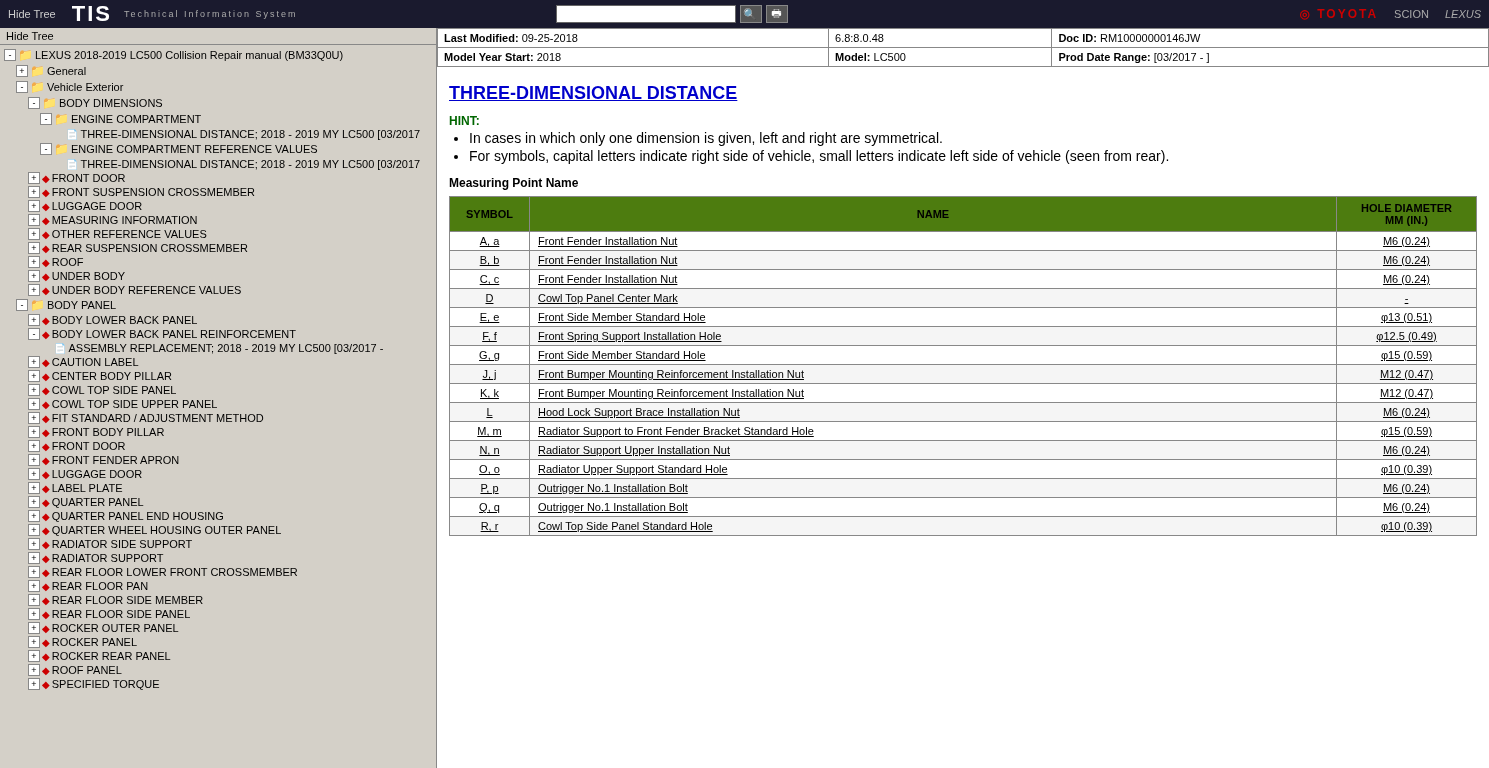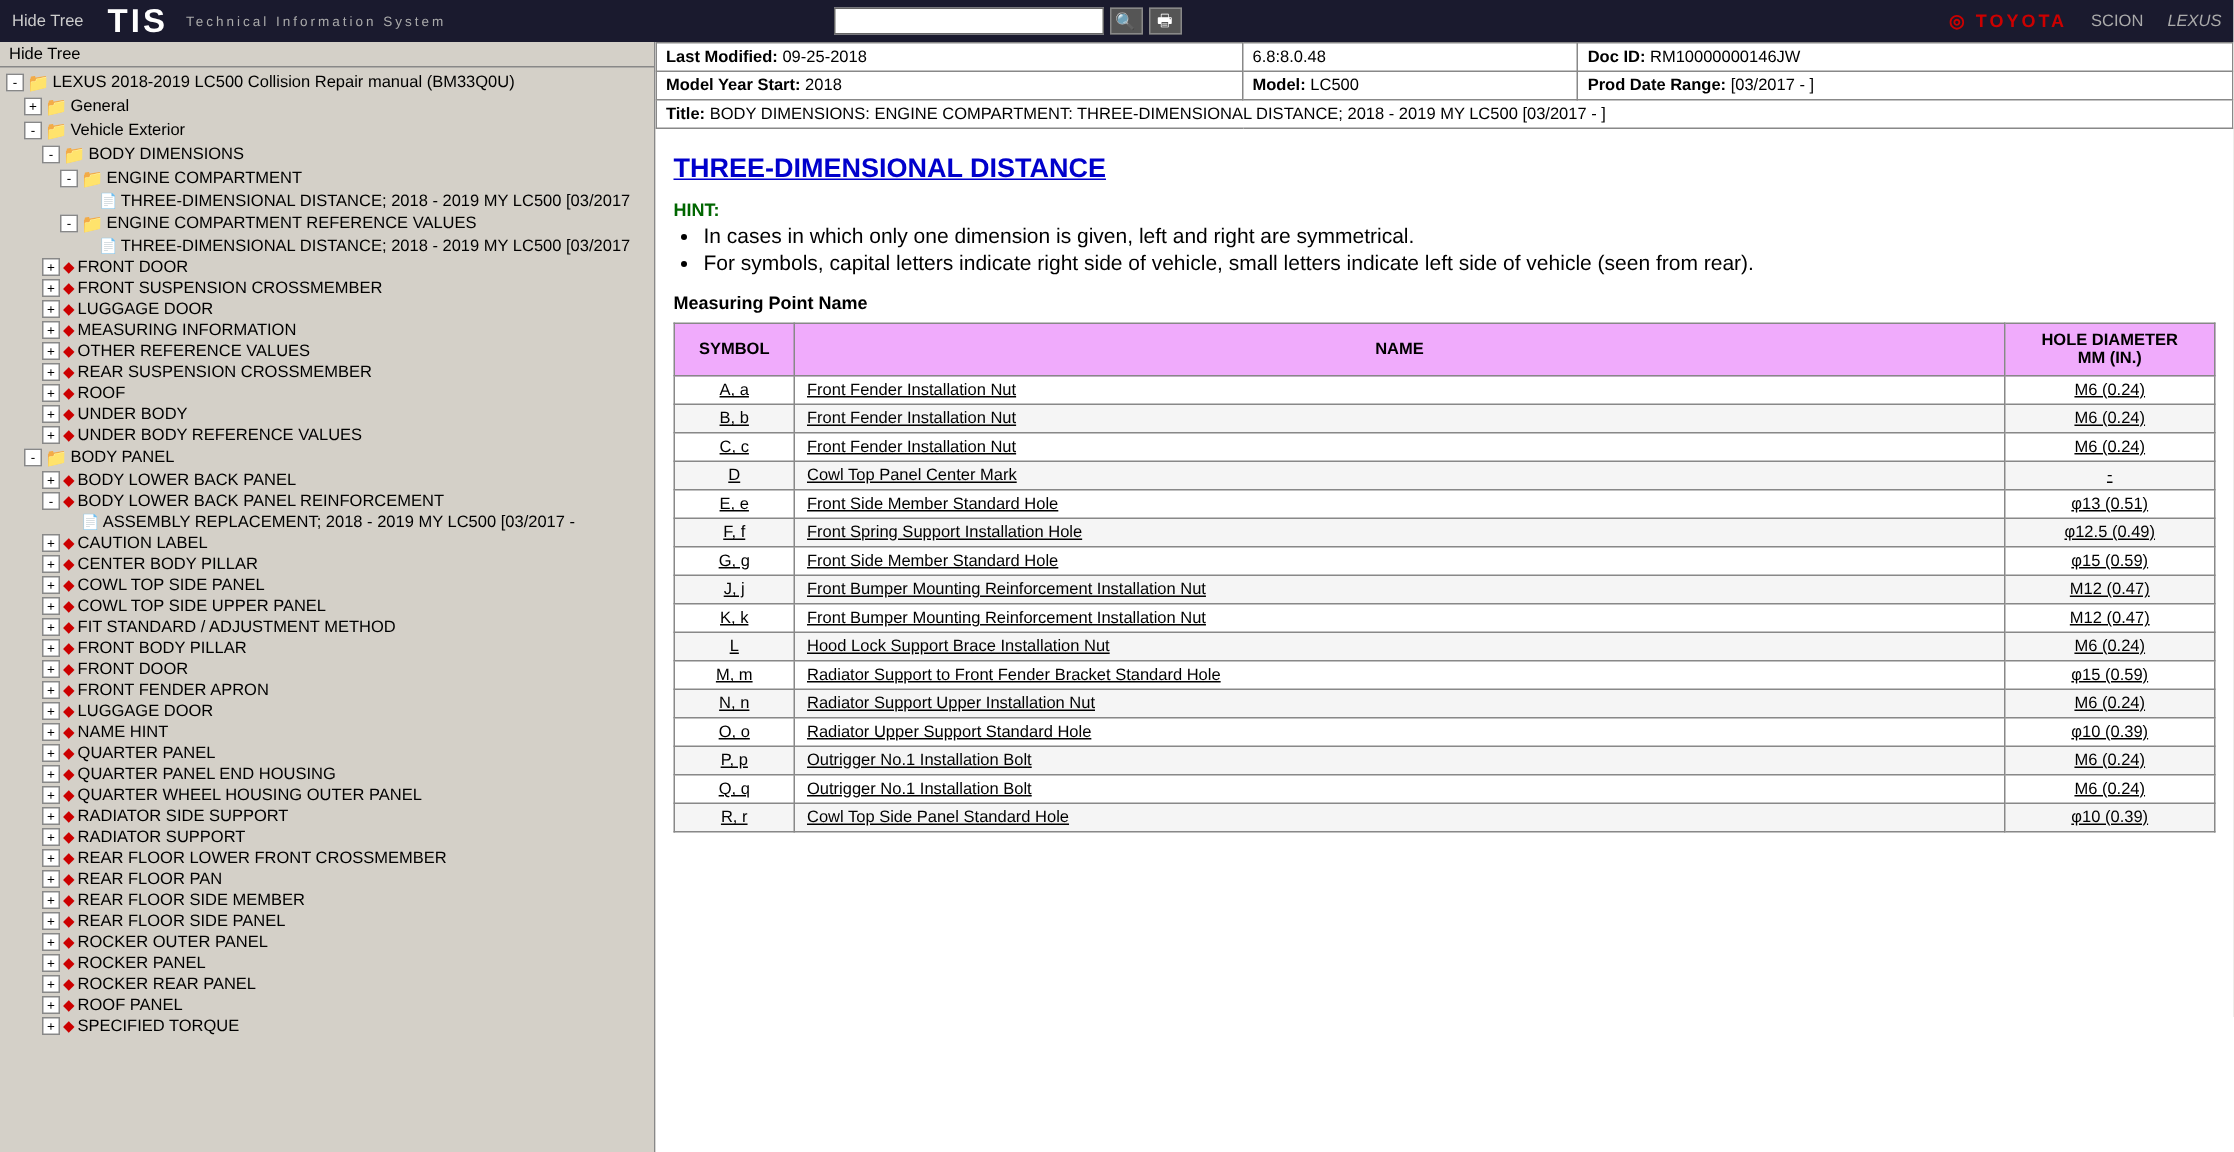--- a/index.html
+++ b/index.html
@@ -115,21 +115,21 @@
 
     .section-subtitle { font-weight: bold; font-size: 12px; margin-bottom: 6px; }
 
     
     .data-table {
       border-collapse: collapse;
       width: 100%;
       font-size: 11px;
     }
     .data-table th {
-      background: #f0abfc;
+      background: #4d7c0f;
       border: 1px solid #888;
       padding: 5px 8px;
       text-align: center;
       font-weight: bold;
     }
     .data-table td {
       border: 1px solid #888;
       padding: 3px 8px;
       text-decoration: underline;
     }
@@ -313,21 +313,21 @@
           <span class="item-label">FRONT FENDER APRON</span>
         </div>
         <div class="tree-item" style="padding-left: 28px;">
           <span class="expand-btn">+</span>
           <span class="red-diamond">◆</span>
           <span class="item-label">LUGGAGE DOOR</span>
         </div>
         <div class="tree-item" style="padding-left: 28px;">
           <span class="expand-btn">+</span>
           <span class="red-diamond">◆</span>
-          <span class="item-label">NAME HINT</span>
+          <span class="item-label">LABEL PLATE</span>
         </div>
         <div class="tree-item" style="padding-left: 28px;">
           <span class="expand-btn">+</span>
           <span class="red-diamond">◆</span>
           <span class="item-label">QUARTER PANEL</span>
         </div>
         <div class="tree-item" style="padding-left: 28px;">
           <span class="expand-btn">+</span>
           <span class="red-diamond">◆</span>
           <span class="item-label">QUARTER PANEL END HOUSING</span>
@@ -402,23 +402,20 @@
           <tr>
         <td><span class="label">Last Modified:</span> <span>09-25-2018</span></td>
         <td>6.8:8.0.48</td>
         <td><span class="label">Doc ID:</span> <span>RM10000000146JW</span></td>
       </tr>
       <tr>
         <td><span class="label">Model Year Start:</span> <span>2018</span></td>
         <td><span class="label">Model:</span> <span>LC500</span></td>
         <td><span class="label">Prod Date Range:</span> <span>[03/2017 -     ]</span></td>
       </tr>
-      <tr>
-        <td colspan="3"><span class="label">Title:</span> <span>BODY DIMENSIONS: ENGINE COMPARTMENT: THREE-DIMENSIONAL DISTANCE; 2018 - 2019 MY LC500 [03/2017 -        ]</span></td>
-      </tr>
     </tbody>
       </table>
 
     <div class="content-area">
       <div class="page-title">THREE-DIMENSIONAL DISTANCE</div>
 
       <div class="hint-box">
         <div class="hint-title">HINT:</div>
         <ul class="hint-list" id="hint-list">
             <li>In cases in which only one dimension is given, left and right are symmetrical.</li>

